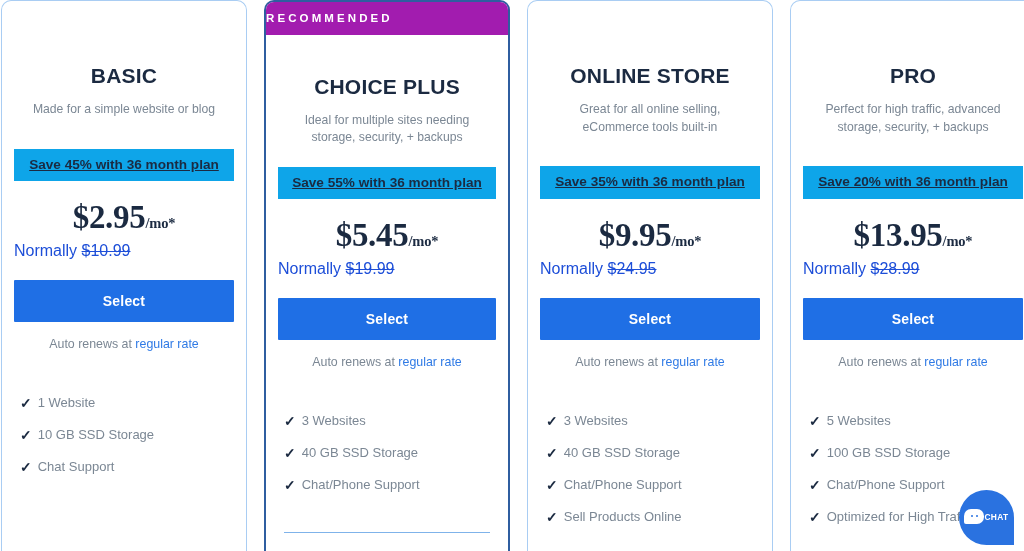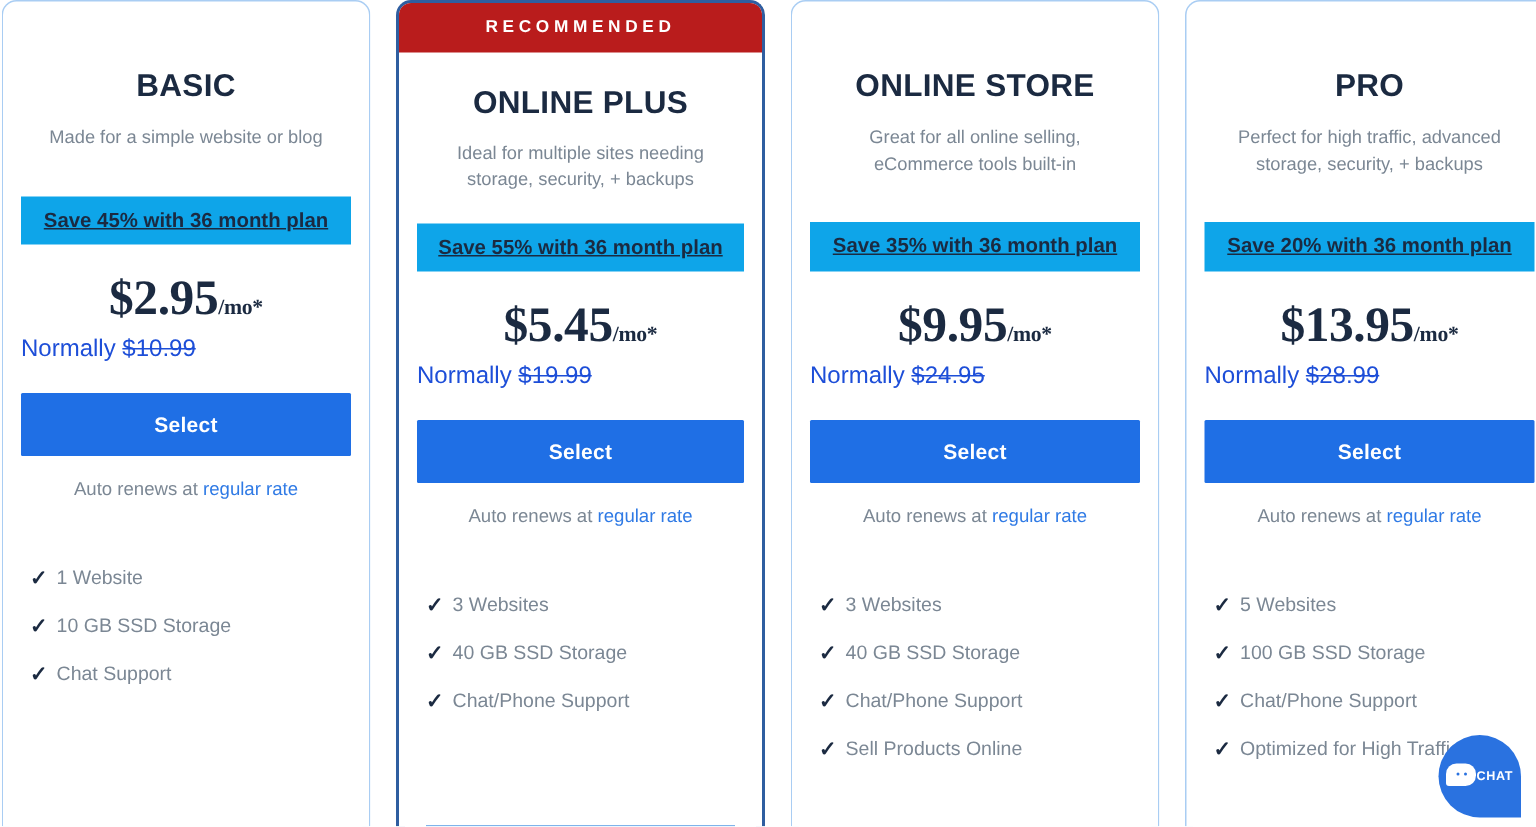--- a/index.html
+++ b/index.html
@@ -37,32 +37,31 @@
   }
 
   .plan-card.recommended {
     border: 2px solid #2f5ea0;
     border-bottom: none;
     border-top-left-radius: 10px;
     border-top-right-radius: 10px;
   }
 
   .recommended-banner {
-    background: #b91c1c;
+    background: #a21caf;
     color: #ffffff;
     font-size: 11.5px;
     font-weight: bold;
     letter-spacing: 3.1px;
-    text-align: center;
     padding: 11px 0 10px 0;
     line-height: 1;
   }
 
   .card-body {
-    padding: 0 12px;
+    padding: 18px 12px;
     display: flex;
     flex-direction: column;
     flex: 1 1 auto;
   }
 
   .plan-title {
     text-align: center;
     font-size: 21px;
     font-weight: bold;
     color: #1b2a41;
@@ -268,21 +267,21 @@
             <span class="check-icon">✓</span>
             <span>Chat Support</span>
           </li>
         </ul>
       </div>
     </div>
 
     <div class="plan-card recommended">
       <div class="recommended-banner">RECOMMENDED</div>
       <div class="card-body">
-        <div class="plan-title">ONLINE PLUS</div>
+        <div class="plan-title">CHOICE PLUS</div>
         <div class="plan-subtitle">Ideal for multiple sites needing storage, security, + backups</div>
         <div class="save-banner">Save 55% with 36 month plan</div>
         <div class="price-row">
           <span class="price-amount">$5.45</span><span class="price-period">/mo*</span>
         </div>
         <div class="normally-row">
           <span>Normally </span><span class="normally-strike">$19.99</span>
         </div>
         <button class="select-button">Select</button>
         <div class="autorenew">

